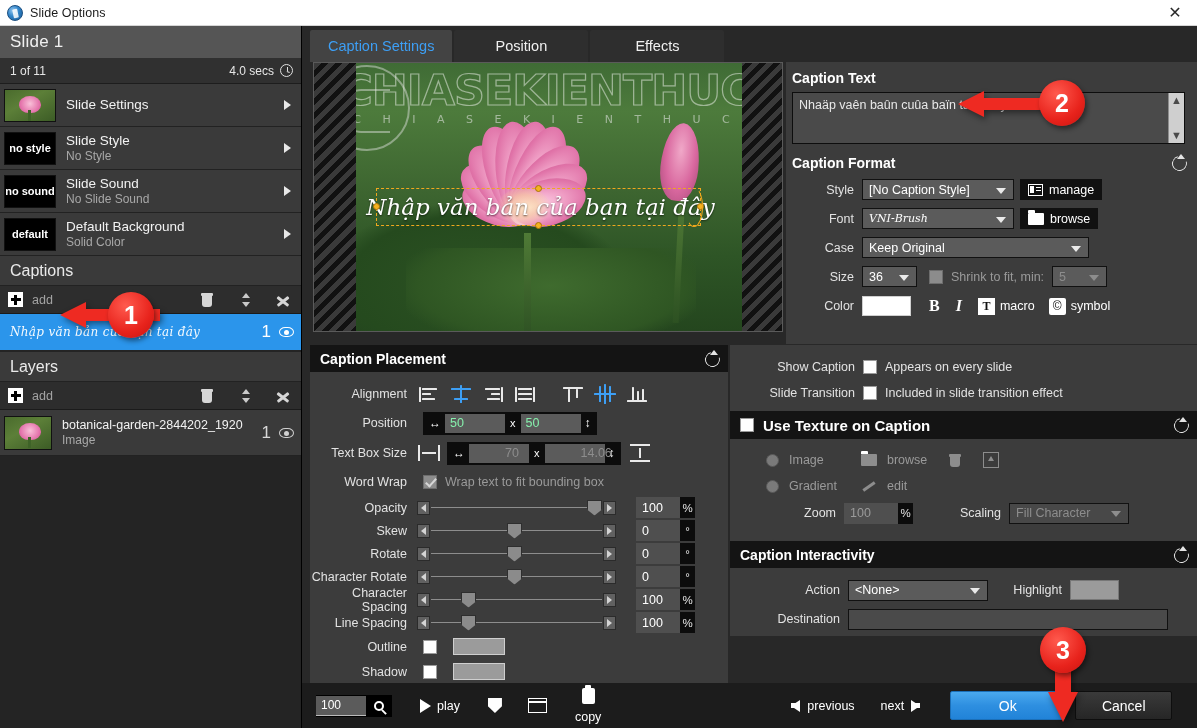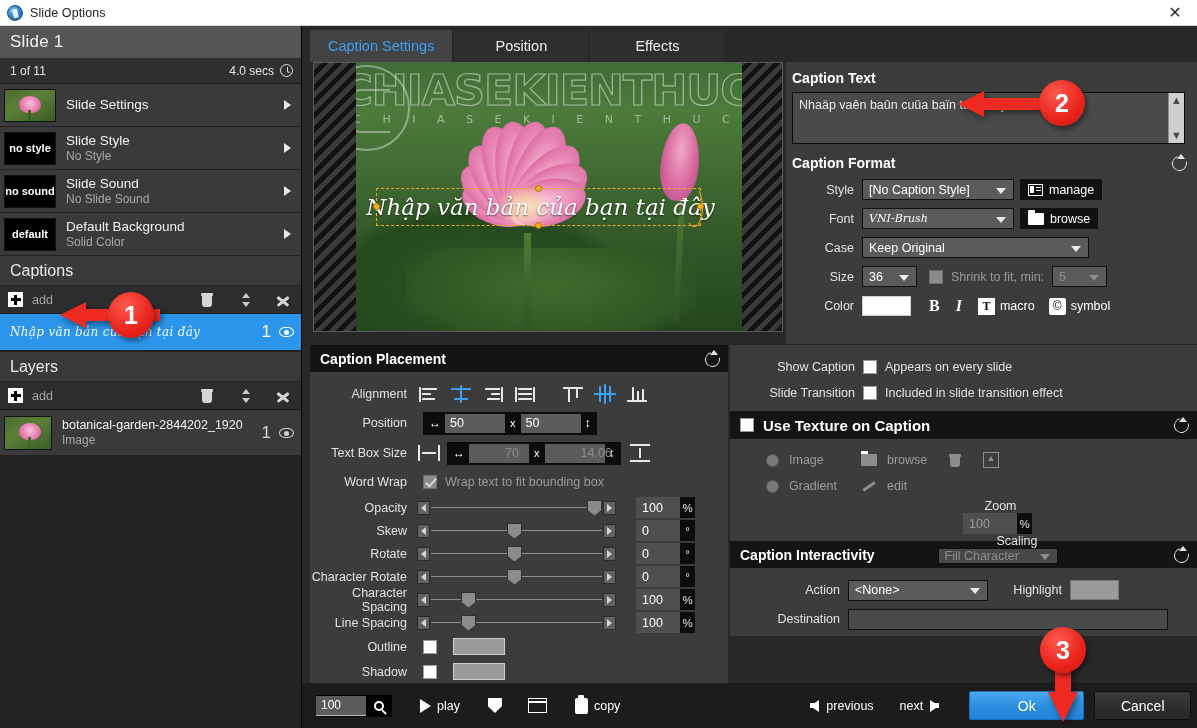--- a/index.html
+++ b/index.html
@@ -319,21 +319,21 @@
   .align-ic .bar { position:absolute; height:2.4px; background:#e9e9e9; border-radius:.5px; }
   .align-ic.on .bar { background:#3d9ff5; }
   .align-ic .vline { position:absolute; width:2.4px; background:#e9e9e9; border-radius:.5px; }
   .align-ic.on .vline { background:#3d9ff5; }
 
   .numbox-group {
     display: flex; align-items: center; background: #0c0c0c; height: 23px; padding: 0 4px; gap: 2px;
   }
   .arrow-lr, .arrow-ud { color:#fff; font-size: 12px; line-height: 1; padding: 0 2px; }
   .numfield {
-    width: 60px; height: 19px; background: #5b5b5b; border: none; color: #ffffff;
+    width: 60px; height: 19px; background: #5b5b5b; border: none; color: #86efac;
     font-size: 12.5px; padding-left: 5px; font-family: "Liberation Sans", sans-serif;
     display:flex; align-items:center;
   }
   .numfield.dim { color: #8d8d8d; padding-left: 36px; }
   .xsep { color: #fff; font-size: 11px; padding: 0 3px; }
 
   .tb-lr-ic { width: 24px; height: 18px; position: relative; margin-right: 6px; }
   .tb-lr-ic::before, .tb-lr-ic::after {
     content:""; position:absolute; width:2px; height:16px; background:#e9e9e9; top:1px;
   }
@@ -943,21 +943,21 @@
         <span class="dimtext" style="margin-left:0;">browse</span>
         <span class="ic-trash2" style="margin-left:10px;"></span>
         <span class="ic-export" style="margin-left:10px;"></span>
       </div>
       <div style="display:flex;align-items:center;height:26px;padding-left:36px;gap:10px;">
         <span class="radio"></span>
         <span class="dimtext" style="margin-left:0;width:62px;">Gradient</span>
         <span class="ic-pencil"></span>
         <span class="dimtext" style="margin-left:0;">edit</span>
       </div>
-      <div style="display:flex;align-items:center;height:28px;padding-left:60px;flex-direction:column;">
+      <div style="display:flex;align-items:center;height:28px;padding-left:60px;">
         <span class="rlabel" style="width:46px;color:#e2e2e2;">Zoom</span>
         <span class="valbox" style="margin-left:8px;">
           <span class="v dim" style="color:#9a9a9a;width:54px;">100</span>
           <span class="u">%</span>
         </span>
         <span class="rlabel" style="width:72px;color:#e2e2e2;margin-left:16px;">Scaling</span>
         <span class="dd dis" style="width:120px;margin-left:8px;background:#484848;">
           <span>Fill Character</span>
           <span class="caret"></span>
         </span>
@@ -991,21 +991,21 @@
       <span class="mag">
           <span class="circ"></span>
         </span>
     </div>
     <div class="bbtn" style="margin-left:28px;">
       <span class="play-tri"></span>
       <span>play</span>
     </div>
     <span class="shield" style="margin-left:28px;"></span>
     <span class="win-ic" style="margin-left:26px;"></span>
-    <div class="bbtn" style="margin-left:28px;">
+    <div class="bbtn" style="margin-left:28px;flex-direction:column;">
       <span class="clip-ic"></span>
       <span>copy</span>
     </div>
 
     <div class="navbtn" style="margin-left:190px;">
       <span class="arr-left"></span>
       <span>previous</span>
     </div>
     <div class="navbtn" style="margin-left:26px;">
       <span>next</span>

